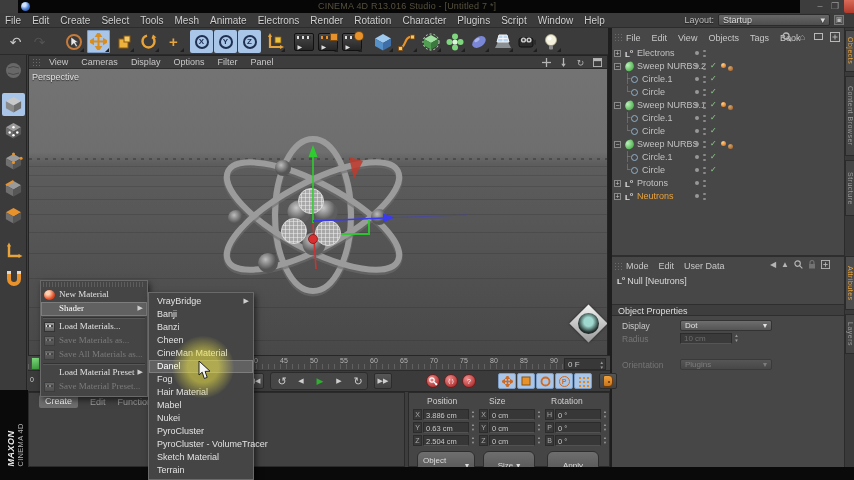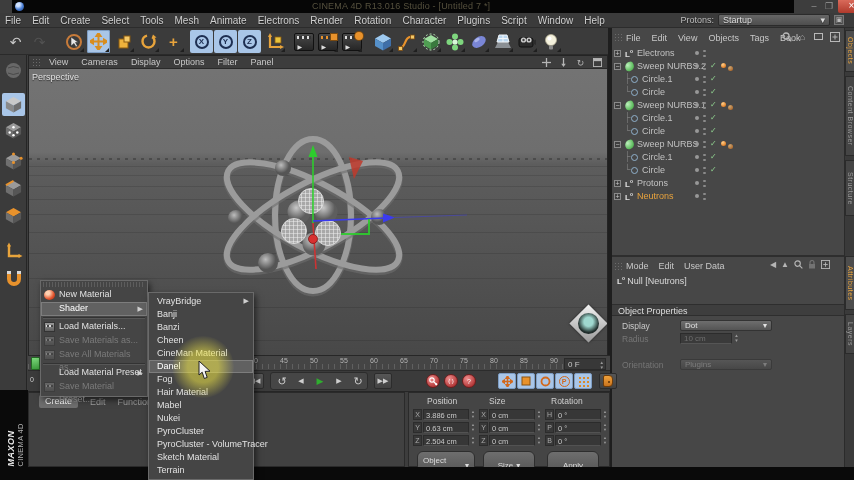--- a/index.html
+++ b/index.html
@@ -5,21 +5,21 @@
   * { margin:0; padding:0; box-sizing:border-box; }
   html,body { background:#222; }
   .screen {
     position:relative; width:854px; height:480px; overflow:hidden;
     background:#3d3d3d; font-family:"Liberation Sans", sans-serif;
     -webkit-font-smoothing:antialiased; color:#c8c8c8;
   }
   .abs { position:absolute; }
 
   
-  .titlebar { position:absolute; left:12px; top:0; width:782px; height:13px; background:#060606; }
+  .titlebar { position:absolute; left:18px; top:0; width:782px; height:13px; background:#060606; }
   .app-logo { position:absolute; left:3px; top:2px; width:9px; height:9px; border-radius:50%;
     background:radial-gradient(circle at 35% 30%, #cfe2ff 0 20%, #4a7fd6 55%, #1d3f7a 100%); }
   .win-title { position:absolute; left:300px; top:1px; font-size:9px; color:#56513e; letter-spacing:.2px; }
   .win-btn { position:absolute; top:0; height:13px; font-size:9px; color:#9a9a9a; text-align:center; line-height:12px; }
   .btn-min { left:795px; width:14px; }
   .btn-max { left:810px; width:14px; }
   .btn-close { left:826px; width:27px; background:linear-gradient(#d96a5a,#b03a2c); color:#fff; font-size:10px; border-radius:0 0 2px 2px; }
 
   
   .menubar { position:absolute; left:0; top:13px; width:854px; height:15px; background:#3b3b3b;
@@ -187,21 +187,21 @@
   .brandbox { position:absolute; left:0; top:390px; width:28px; height:77px; background:#0a0a0a; }
   .brand { position:absolute; left:-22px; top:30px; transform:rotate(-90deg); transform-origin:center; width:74px; }
   .brand .b1 { font-size:9px; font-weight:bold; color:#ececec; font-style:italic; letter-spacing:.5px; }
   .brand .b2 { font-size:7.5px; color:#b5b5b5; letter-spacing:.3px; }
   .bottomstrip { position:absolute; left:0; top:467px; width:854px; height:13px; background:#0a0a0a; }
 
   
   .ctxmenu { position:absolute; left:40px; top:280px; width:108px; background:#454545;
     border:1px solid #6a6a6a; box-shadow:2px 3px 6px rgba(0,0,0,.55); z-index:50; padding-bottom:2px; }
   .ctx-grip { height:5px; margin:1px 2px; background:repeating-linear-gradient(90deg,#5d5d5d 0 1px,transparent 1px 3px); }
-  .ci { position:relative; height:14px; font-size:9px; color:#e0e0e0; line-height:13px; padding-left:18px; }
+  .ci { position:relative; height:14px; font-size:9px; color:#e0e0e0; line-height:13px; padding-left:18px;font-family:Liberation Serif, serif; }
   .ci.hl { background:#616161; box-shadow:inset 0 0 0 1px #7d7d7d; color:#fff; }
   .ci.dis { color:#7b7b7b; }
   .ci .arrow { position:absolute; right:4px; top:0; font-size:7px; color:#cfcfcf; }
   .ci .mic { position:absolute; left:3px; top:2px; width:11px; height:10px; }
   .matball { border-radius:50%; width:10px; height:10px; background:radial-gradient(circle at 35% 30%, #ffd0b0 0 18%, #e3542e 60%, #90200c 100%); }
   .filmic { background:linear-gradient(#9a9a9a,#5f5f5f); border:1px solid #333; }
   .filmic::before { content:""; display:block; margin:2px 1px 0; height:2px; background:repeating-linear-gradient(90deg,#ddd 0 1.5px,#444 1.5px 3.5px); }
   .dim { opacity:.4; }
   .sep { height:2px; margin:1px 2px; border-top:1px solid #333; border-bottom:1px solid #575757; }
 
@@ -240,21 +240,21 @@
     <span>Animate</span>
     <span>Electrons</span>
     <span>Render</span>
     <span>Rotation</span>
     <span>Character</span>
     <span>Plugins</span>
     <span>Script</span>
     <span>Window</span>
     <span>Help</span>
     <div class="layout-wrap">
-      <span class="layout-label">Protons:</span>
+      <span class="layout-label">Layout:</span>
       <div class="layout-dd">
         <span>Startup</span>
           <span>▾</span>
       </div>
       <div class="corner-ic">▣</div>
     </div>
   </div>
 
   <div class="toolbar">
     <div class="tbtn" style="left:4px">

